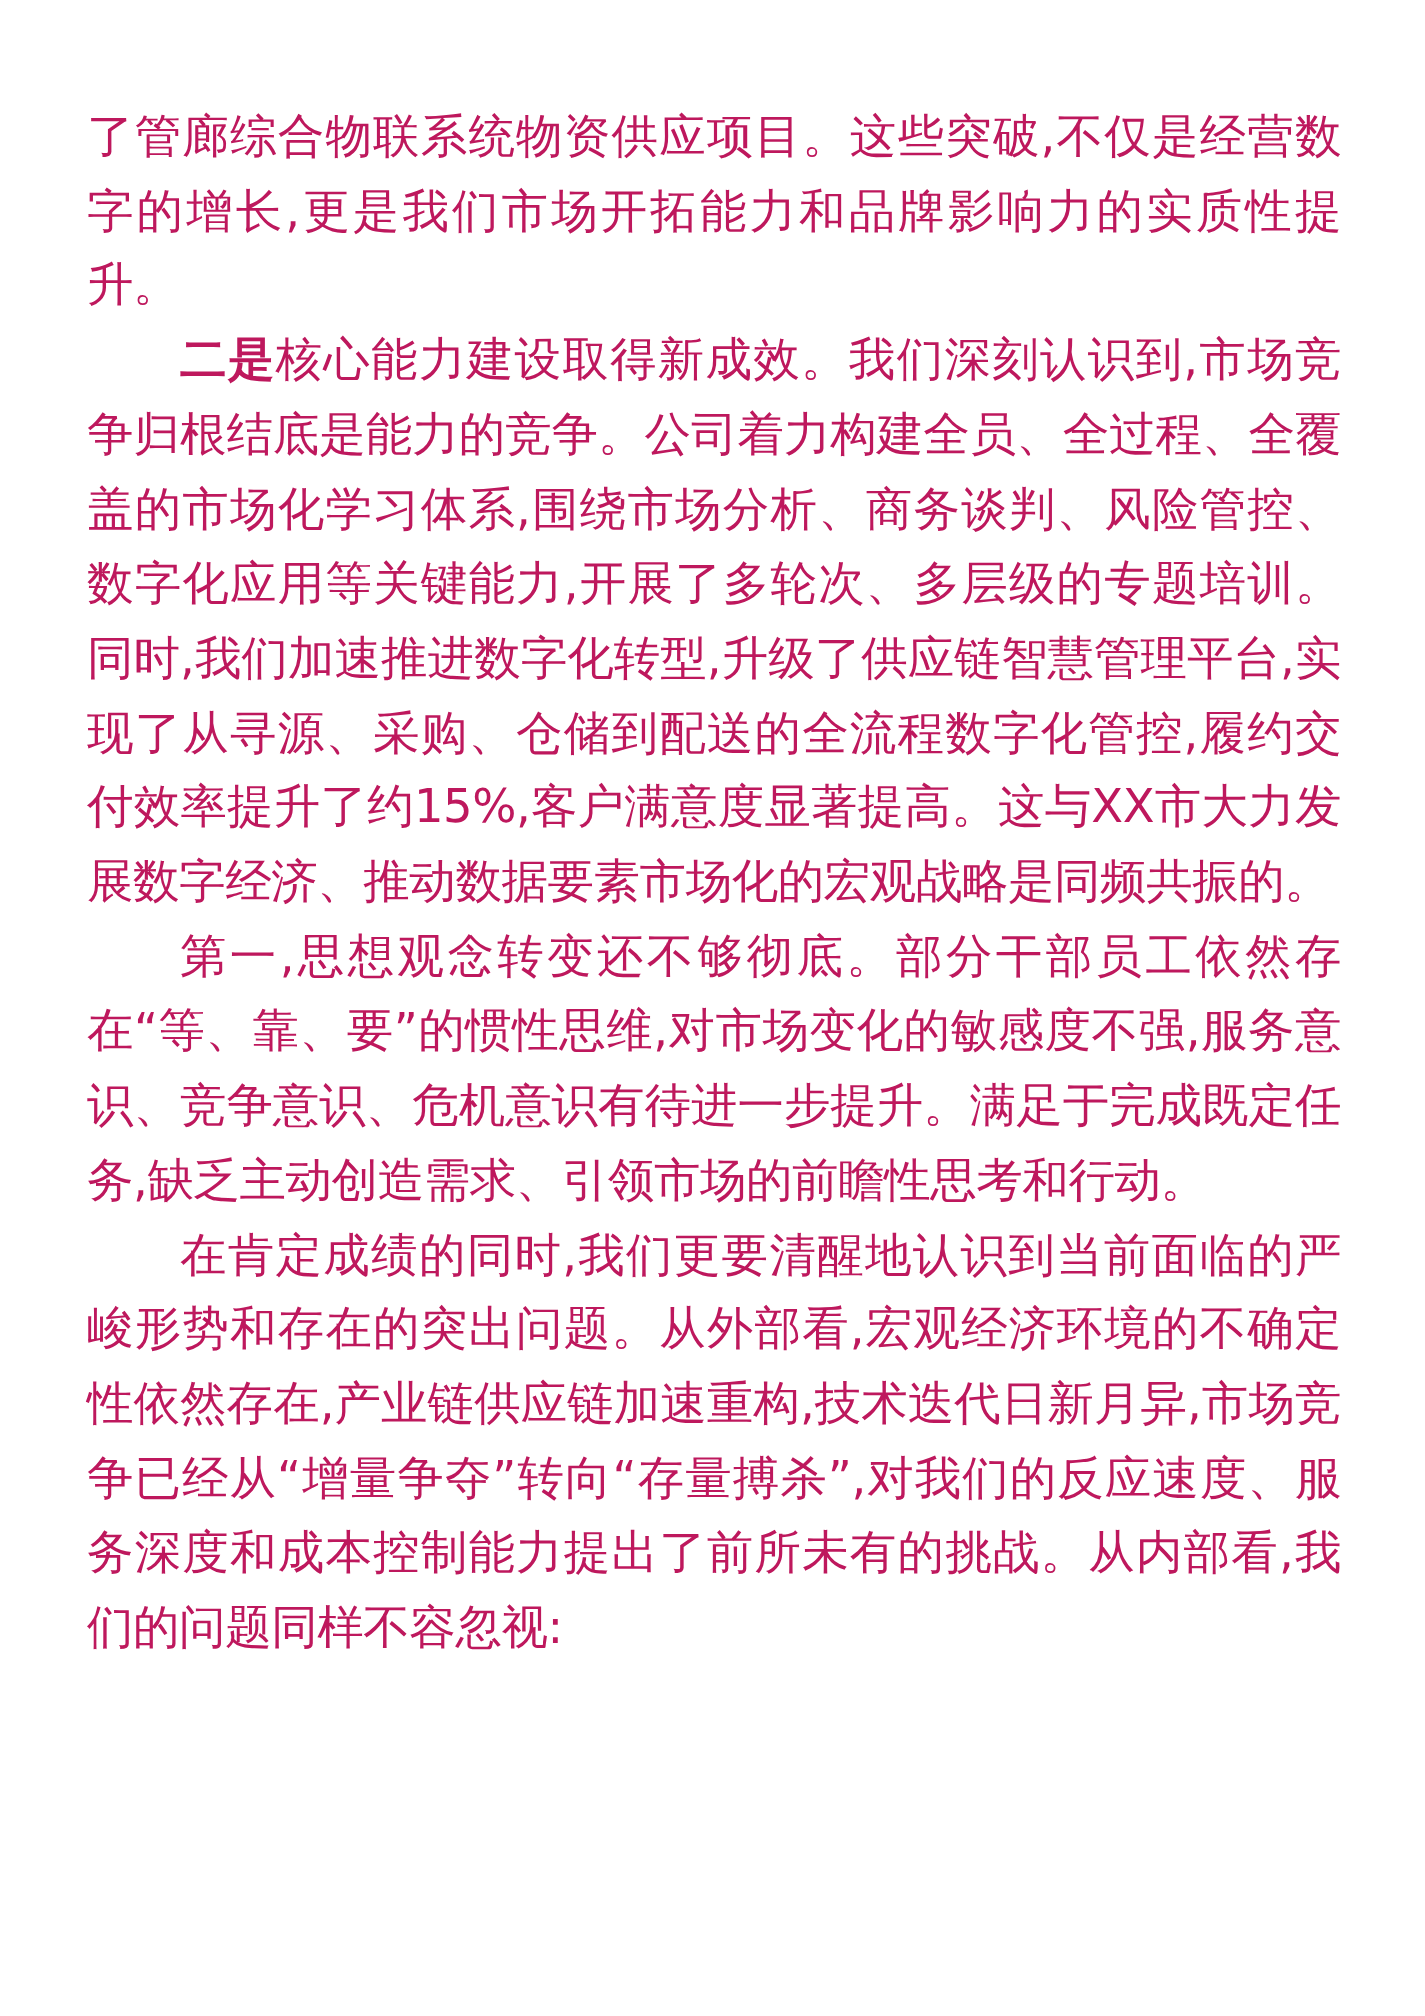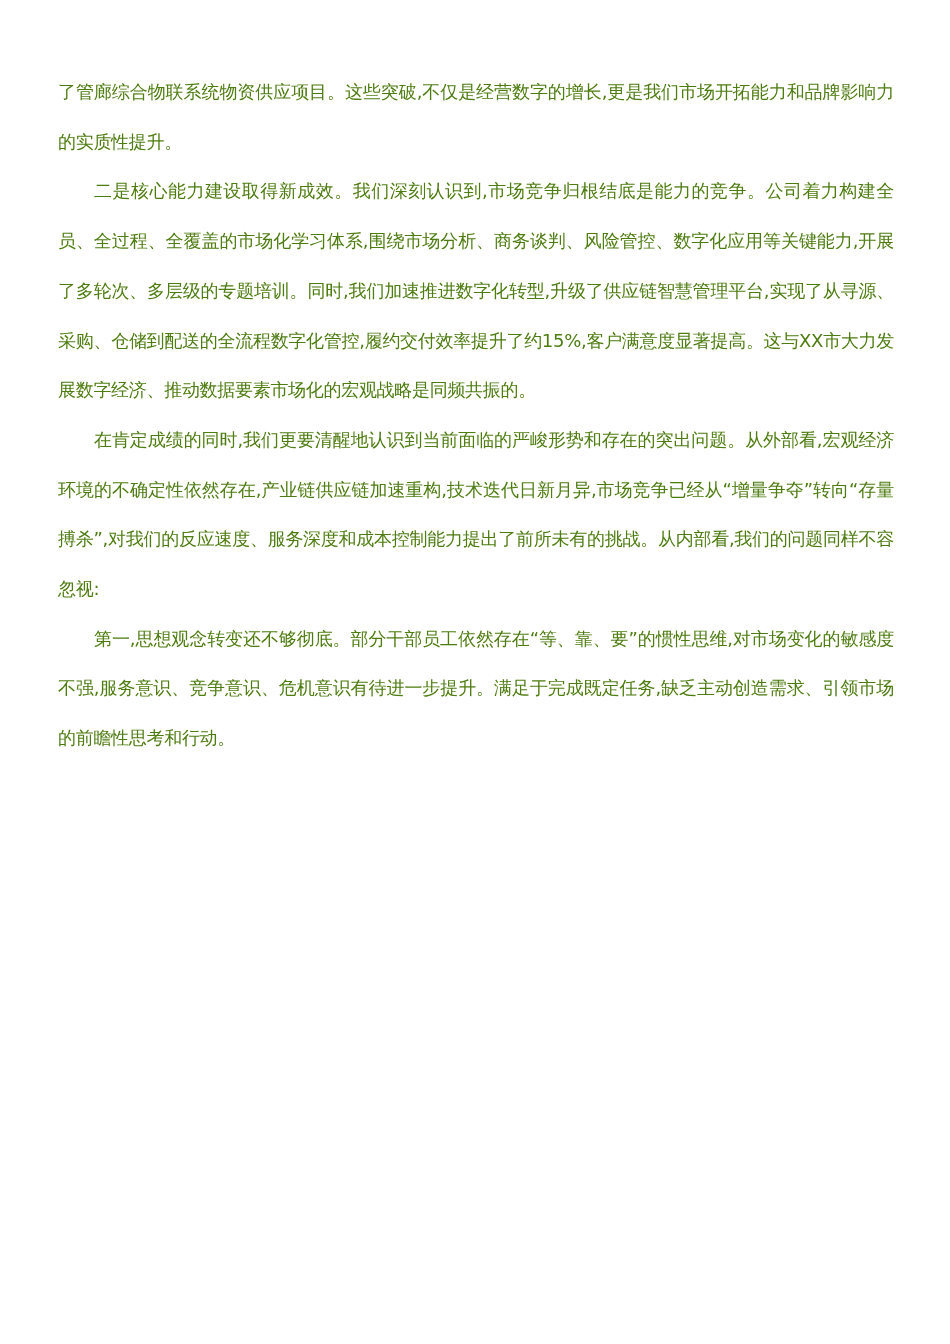--- a/index.html
+++ b/index.html
@@ -1,35 +1,35 @@
 <!DOCTYPE html>
 <html><head>
 <meta charset="utf-8">
 <style>
   html, body { margin: 0; padding: 0; background: #ffffff; }
   body { width: 950px; height: 1344px; overflow: hidden; position: relative; }
   .page {
     position: absolute; left: 58px; top: 67px; width: 836px;
     font-family: "DejaVu Sans", "Liberation Sans", sans-serif;
-    font-size: 18px; line-height: 49.7px; color: #4d7c0f;
+    font-size: 31px; line-height: 49.7px; color: #be185d;
     text-align: justify; letter-spacing: -0.3px;
   }
   .page p { margin: 0; }
   .indent { text-indent: 2em; }
-  .lead { font-weight: normal; }
+  .lead { font-weight: bold; }
 </style>
 </head>
 <body>
 
 <div class="page">
   <p>
     <span>了管廊综合物联系统物资供应项目。这些突破,不仅是经营数字的增长,更是我们市场开拓能力和品牌影响力的实质性提升。</span>
   </p>
   <p class="indent">
     <span class="lead">二是</span><span>核心能力建设取得新成效。我们深刻认识到,市场竞争归根结底是能力的竞争。公司着力构建全员、全过程、全覆盖的市场化学习体系,围绕市场分析、商务谈判、风险管控、数字化应用等关键能力,开展了多轮次、多层级的专题培训。同时,我们加速推进数字化转型,升级了供应链智慧管理平台,实现了从寻源、采购、仓储到配送的全流程数字化管控,履约交付效率提升了约15%,客户满意度显著提高。这与XX市大力发展数字经济、推动数据要素市场化的宏观战略是同频共振的。</span>
   </p>
   <p class="indent">
-    <span>在肯定成绩的同时,我们更要清醒地认识到当前面临的严峻形势和存在的突出问题。从外部看,宏观经济环境的不确定性依然存在,产业链供应链加速重构,技术迭代日新月异,市场竞争已经从“增量争夺”转向“存量搏杀”,对我们的反应速度、服务深度和成本控制能力提出了前所未有的挑战。从内部看,我们的问题同样不容忽视:</span>
+    <span>第一,思想观念转变还不够彻底。部分干部员工依然存在“等、靠、要”的惯性思维,对市场变化的敏感度不强,服务意识、竞争意识、危机意识有待进一步提升。满足于完成既定任务,缺乏主动创造需求、引领市场的前瞻性思考和行动。</span>
   </p>
   <p class="indent">
-    <span>第一,思想观念转变还不够彻底。部分干部员工依然存在“等、靠、要”的惯性思维,对市场变化的敏感度不强,服务意识、竞争意识、危机意识有待进一步提升。满足于完成既定任务,缺乏主动创造需求、引领市场的前瞻性思考和行动。</span>
+    <span>在肯定成绩的同时,我们更要清醒地认识到当前面临的严峻形势和存在的突出问题。从外部看,宏观经济环境的不确定性依然存在,产业链供应链加速重构,技术迭代日新月异,市场竞争已经从“增量争夺”转向“存量搏杀”,对我们的反应速度、服务深度和成本控制能力提出了前所未有的挑战。从内部看,我们的问题同样不容忽视:</span>
   </p>
 </div>
 
 </body></html>

